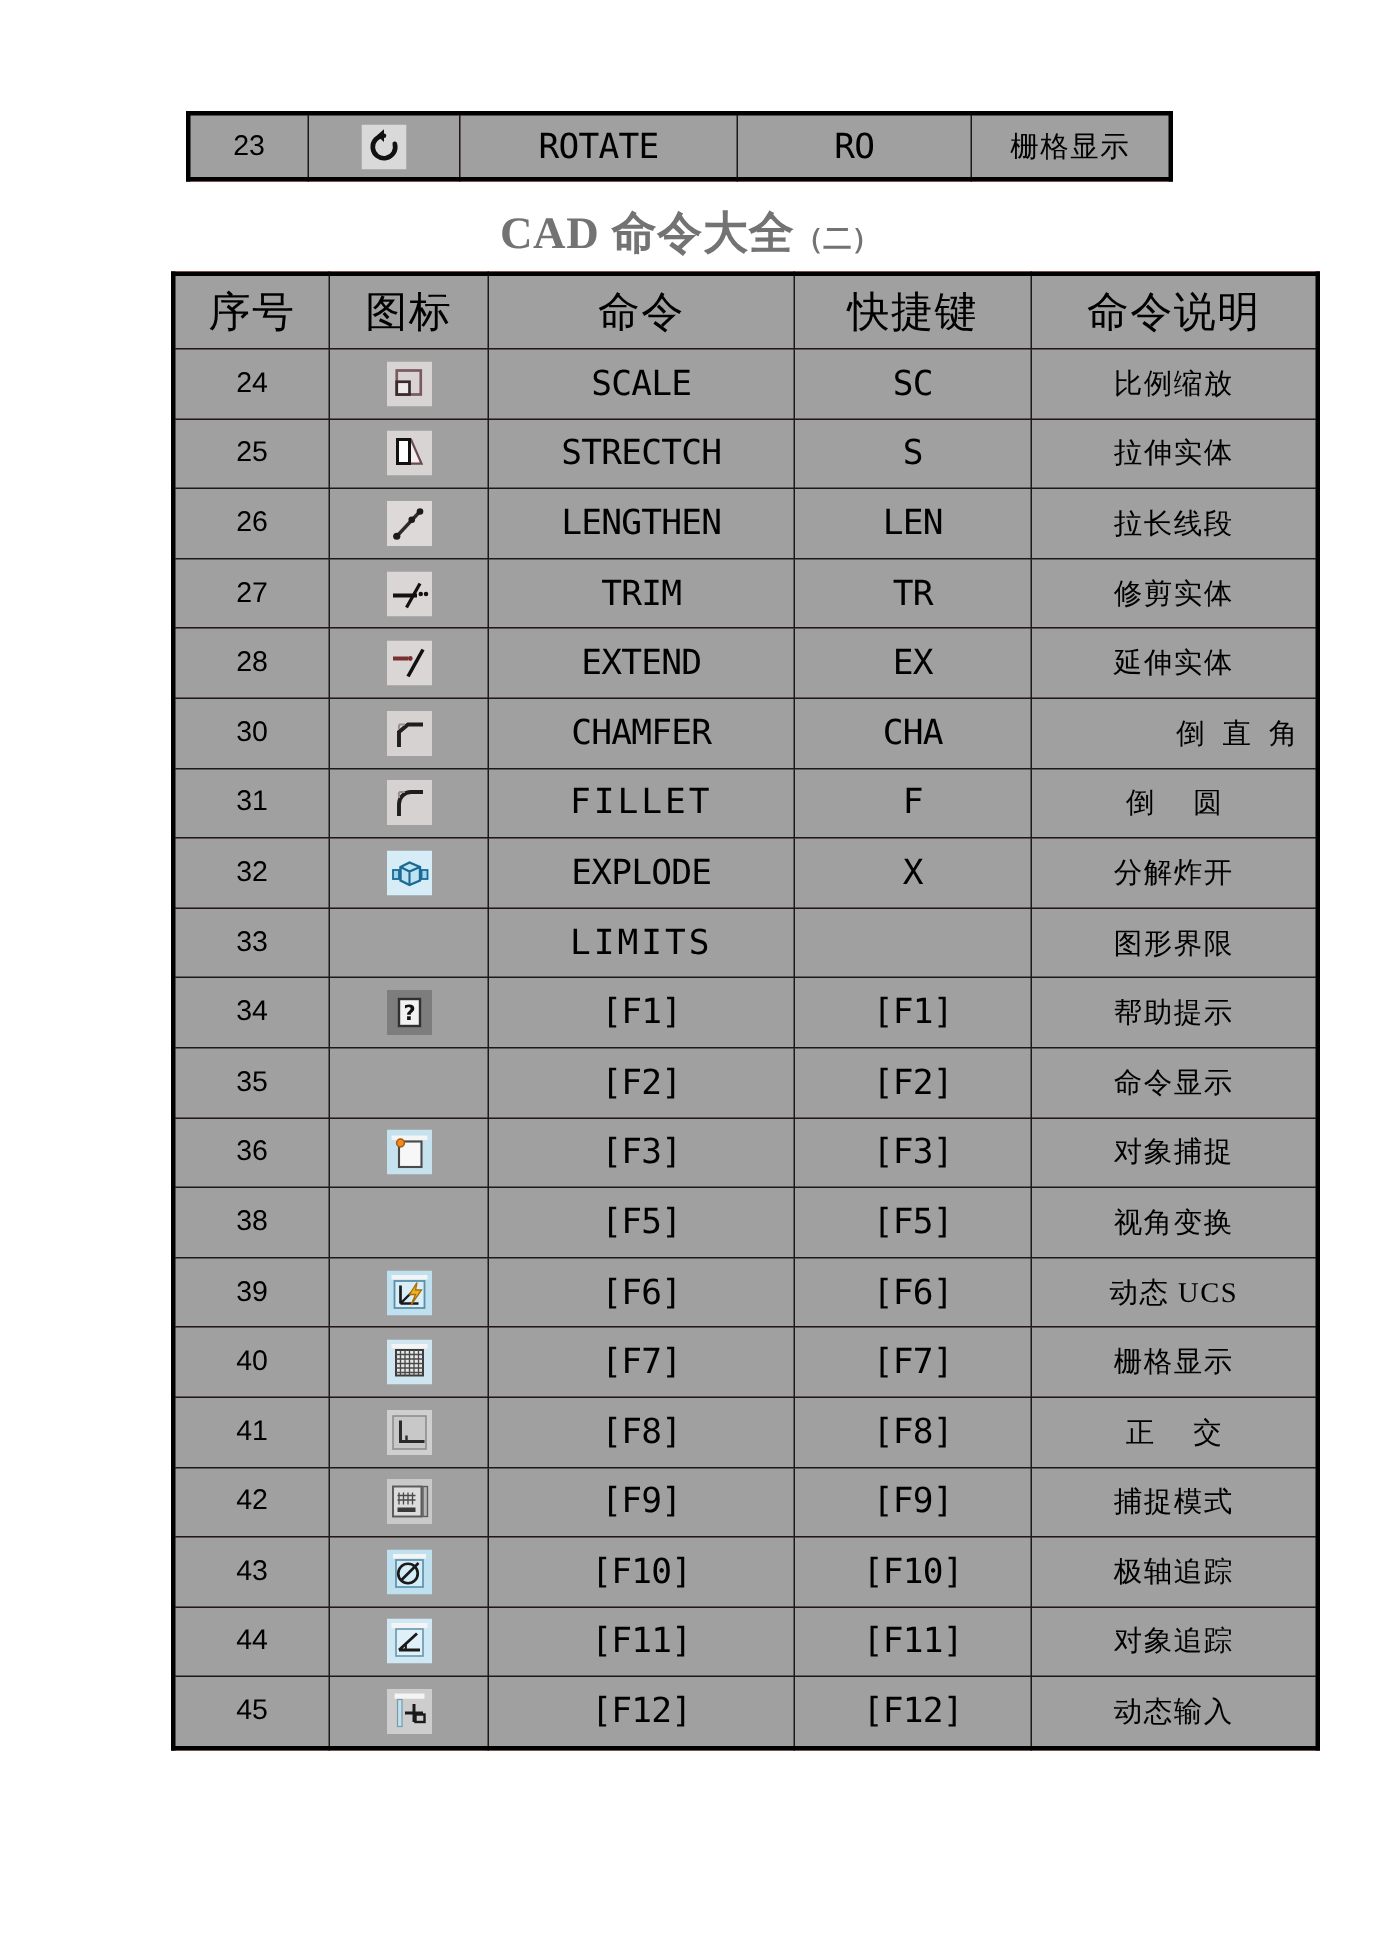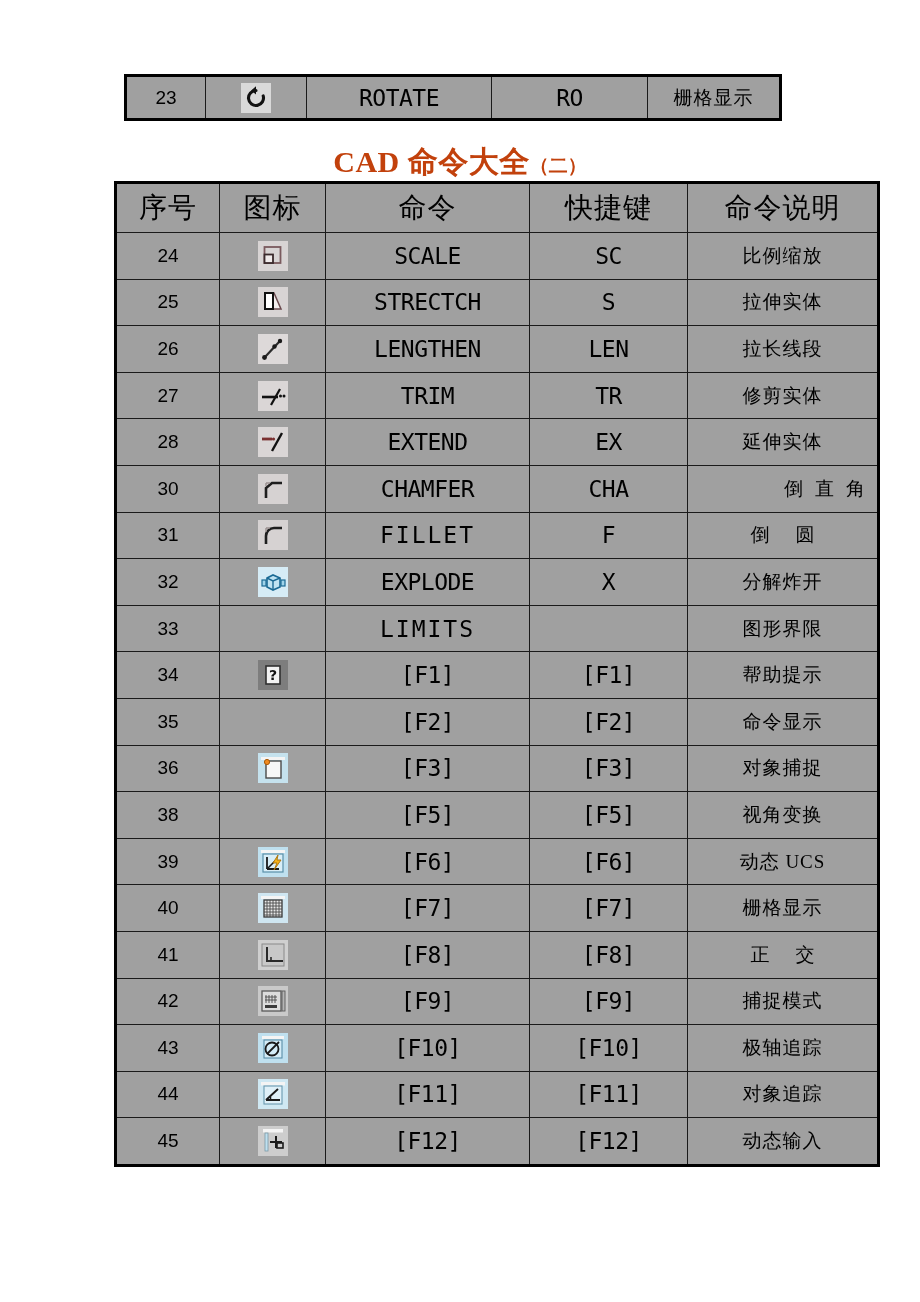--- a/index.html
+++ b/index.html
@@ -55,22 +55,22 @@
   
   .doc-title {
     position: absolute;
     left: 0;
     top: 137px;
     width: 920px;
     text-align: center;
     font-family: "Liberation Serif", "DejaVu Serif", serif;
     font-weight: bold;
     font-size: 30px;
-    line-height: 50px;
-    color: #c2410c;
+    line-height: 38px;
+    color: #737373;
     letter-spacing: 0.5px;
   }
   .doc-title .suffix {
     font-size: 19px;
     font-weight: bold;
     letter-spacing: 0;
   }
 
   
   .main-table-wrap {

